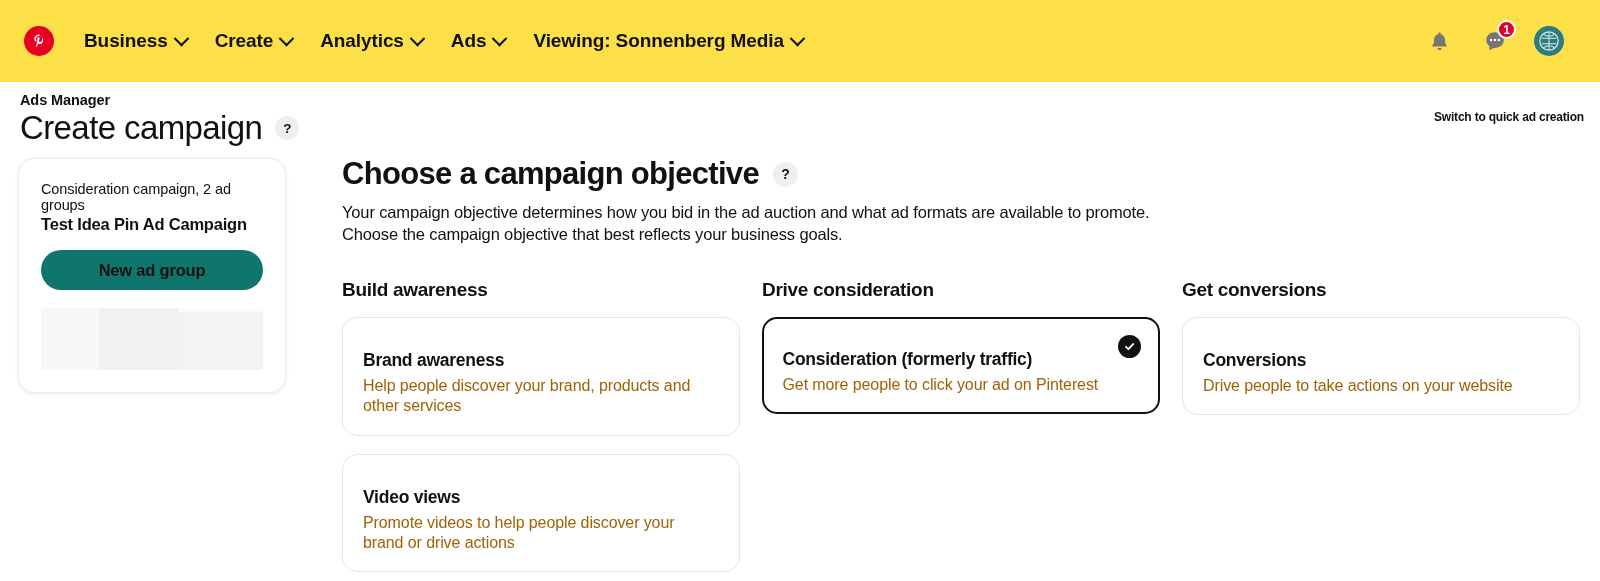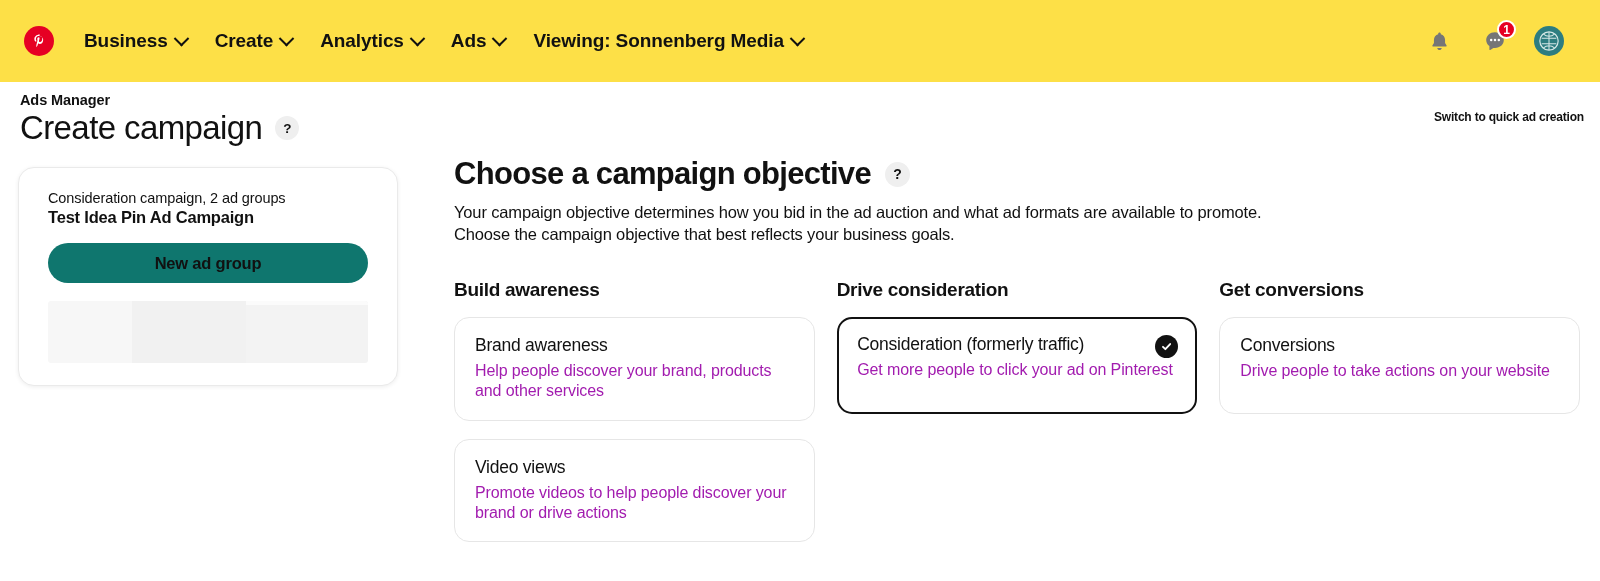--- a/index.html
+++ b/index.html
@@ -148,28 +148,28 @@
 
   
   .body-wrap {
     display: flex;
     align-items: flex-start;
     padding: 0 0 0 18px;
   }
 
   
   .side-card {
-    width: 380px;
+    width: 268px;
     flex: none;
     background: #ffffff;
     border: 1px solid #eaeaea;
     border-radius: 16px;
     box-shadow: 0 1px 4px rgba(0,0,0,0.07);
-    padding: 22px 29px 22px;
-    margin-top: 11px;
+    padding: 22px 22px 22px;
+    margin-top: 2px;
   }
   .side-sub {
     font-size: 14.5px;
     color: #111111;
     letter-spacing: -0.1px;
   }
   .side-name {
     font-size: 16.5px;
     font-weight: bold;
     color: #111111;
@@ -258,30 +258,31 @@
     padding: 15.5px 18.5px 16.5px;
   }
   .obj-card.placeholder {
     border: none;
     background: transparent;
     cursor: default;
     min-height: 97px;
   }
   .obj-title {
     font-size: 17.5px;
-    font-weight: normal;
+    font-weight: bold;
     color: #111111;
     letter-spacing: -0.25px;
     padding-right: 34px;
+    margin-top: 15px;
   }
   .obj-desc {
     margin-top: 5px;
     font-size: 16px;
     line-height: 1.27;
-    color: #a21caf;
+    color: #a16207;
     letter-spacing: -0.1px;
   }
   .check {
     position: absolute;
     top: 16px; right: 17px;
     width: 23px; height: 23px;
     border-radius: 50%;
     background: #111111;
     display: flex; align-items: center; justify-content: center;
   }

